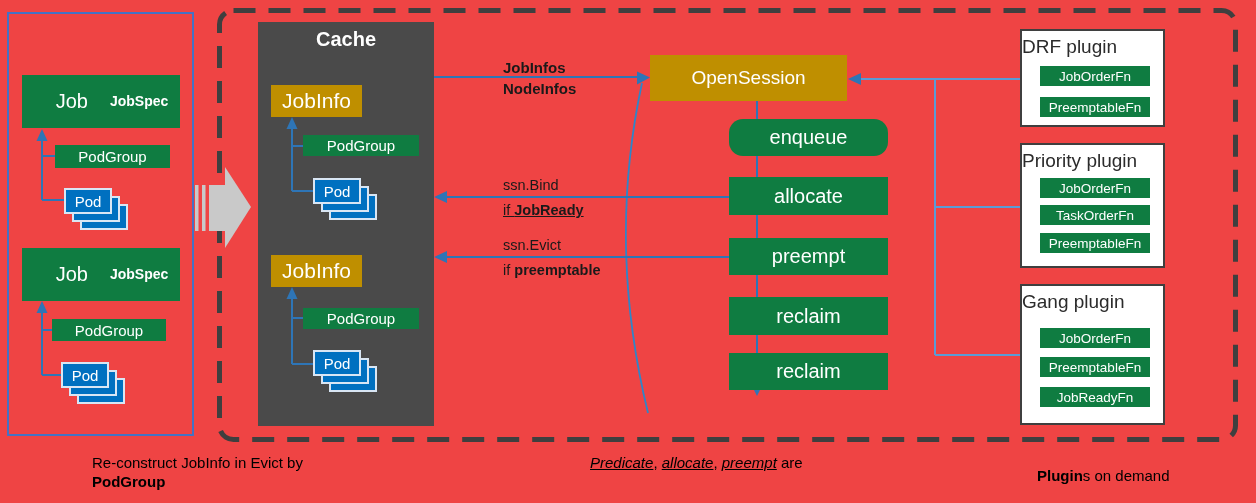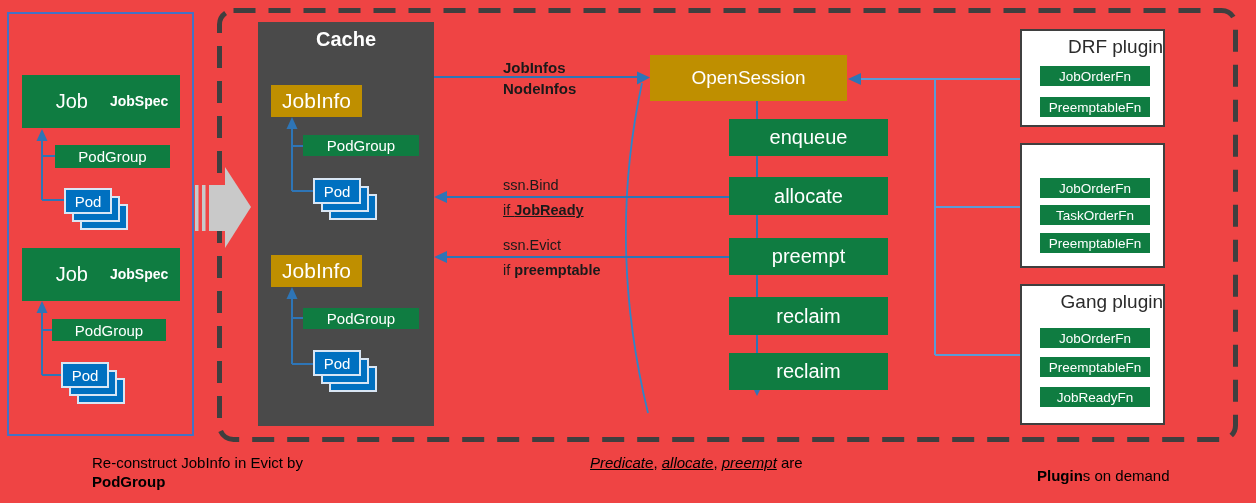--- a/index.html
+++ b/index.html
@@ -19,21 +19,21 @@
   .jobbox{line-height:1.15;}
   .jobbox .job-main{font-size:20px;}
   .jobbox .job-spec{font-size:14px;font-weight:bold;transform:translateX(22px);}
   .panel{position:absolute;left:7px;top:12px;width:183px;height:420px;border:2px solid #4472c4;z-index:0;background:transparent;}
   .cache-bg{position:absolute;left:258px;top:22px;width:176px;height:404px;background:#4a4a4a;z-index:0;}
   .cache-title{position:absolute;left:258px;top:28px;width:176px;text-align:center;color:#fff;font-size:20px;font-weight:bold;z-index:2;}
   .podstack{position:absolute;z-index:2;}
   .pod{position:absolute;width:48px;height:26px;background:#0070c0;border:2px solid #d9e6f4;box-sizing:border-box;}
   .pod.front{display:flex;align-items:center;justify-content:center;color:#fff;font-size:15px;}
   .plugin{position:absolute;width:145px;background:#fff;border:2px solid #3f3f3f;z-index:2;box-sizing:border-box;}
-  .plugin-title{text-align:right;margin-top:5px;font-size:19px;color:#2b2b2b;}
+  .plugin-title{text-align:left;margin-top:5px;font-size:19px;color:#2b2b2b;}
   .fn{position:absolute;left:18px;width:110px;height:20px;background:#0f7c41;color:#fff;font-size:13.5px;display:flex;align-items:center;justify-content:center;}
   .lbl{position:absolute;color:#1a1a1a;font-size:14.5px;z-index:2;white-space:nowrap;}
   .lbl.b{font-weight:bold;font-size:15px;}
   .caption{position:absolute;color:#000;font-size:15px;line-height:19px;z-index:2;white-space:nowrap;}
   .iu{font-style:italic;text-decoration:underline;}
   .bold{font-weight:bold;}
 </style>
 </head>
 <body>
 
@@ -141,39 +141,40 @@
 
   <div class="box gold jobinfo" style="left:271px;top:255px;width:91px;height:32px;">JobInfo</div>
   <div class="box green smallgreen" style="left:303px;top:308px;width:116px;height:21px;">PodGroup</div>
   <div class="podstack" style="left:313px;top:350px;width:66px;height:44px;">
     <div class="pod" style="left:16px;top:16px;"></div>
     <div class="pod" style="left:8px;top:8px;"></div>
     <div class="pod front" style="left:0;top:0;">Pod</div>
   </div>
 
   <div class="box gold session" style="left:650px;top:55px;width:197px;height:46px;">OpenSession</div>
-  <div class="box green action" style="left:729px;top:119px;width:159px;height:37px;">enqueue</div>
+  <div class="box green action" style="left:729px;top:119px;width:159px;height:37px;border-radius:14px;">enqueue</div>
   <div class="box green action" style="left:729px;top:177px;width:159px;height:38px;">allocate</div>
   <div class="box green action" style="left:729px;top:238px;width:159px;height:37px;">preempt</div>
   <div class="box green action" style="left:729px;top:297px;width:159px;height:38px;">reclaim</div>
   <div class="box green action" style="left:729px;top:353px;width:159px;height:37px;">reclaim</div>
 
   <div class="lbl b" style="left:503px;top:59px;">JobInfos</div>
   <div class="lbl b" style="left:503px;top:80px;">NodeInfos</div>
   <div class="lbl" style="left:503px;top:177px;">ssn.Bind</div>
   <div class="lbl" style="left:503px;top:202px;text-decoration:underline;"><span>if </span><span class="bold">JobReady</span></div>
   <div class="lbl" style="left:503px;top:237px;">ssn.Evict</div>
   <div class="lbl" style="left:503px;top:262px;"><span>if </span><span class="bold">preemptable</span></div>
 
   <div class="plugin" style="left:1020px;top:29px;height:98px;">
     <div class="plugin-title">DRF plugin</div>
     <div class="fn" style="top:35px;">JobOrderFn</div>
     <div class="fn" style="top:66px;">PreemptableFn</div>
   </div>
   <div class="plugin" style="left:1020px;top:143px;height:125px;">
+    <div class="plugin-title">Priority plugin</div>
     <div class="fn" style="top:33px;">JobOrderFn</div>
     <div class="fn" style="top:60px;">TaskOrderFn</div>
     <div class="fn" style="top:88px;">PreemptableFn</div>
   </div>
   <div class="plugin" style="left:1020px;top:284px;height:141px;">
     <div class="plugin-title">Gang plugin</div>
     <div class="fn" style="top:42px;">JobOrderFn</div>
     <div class="fn" style="top:71px;">PreemptableFn</div>
     <div class="fn" style="top:101px;">JobReadyFn</div>
   </div>

